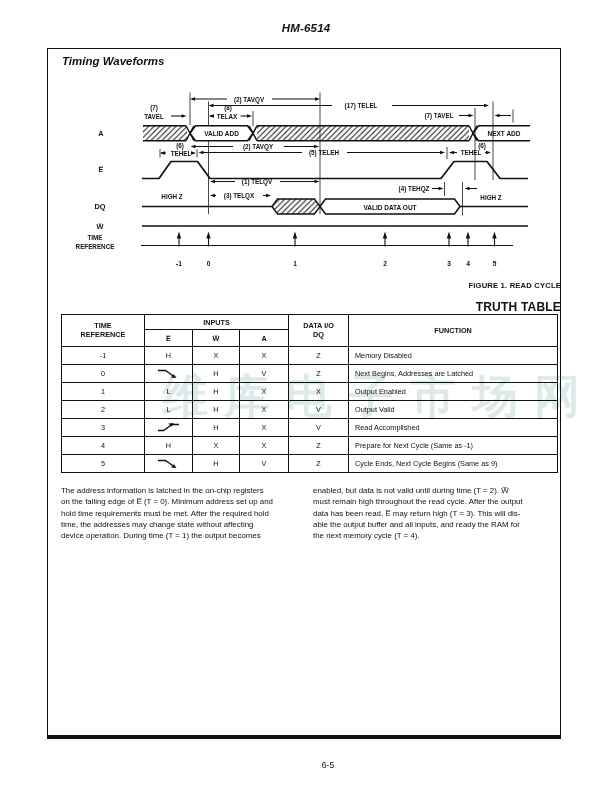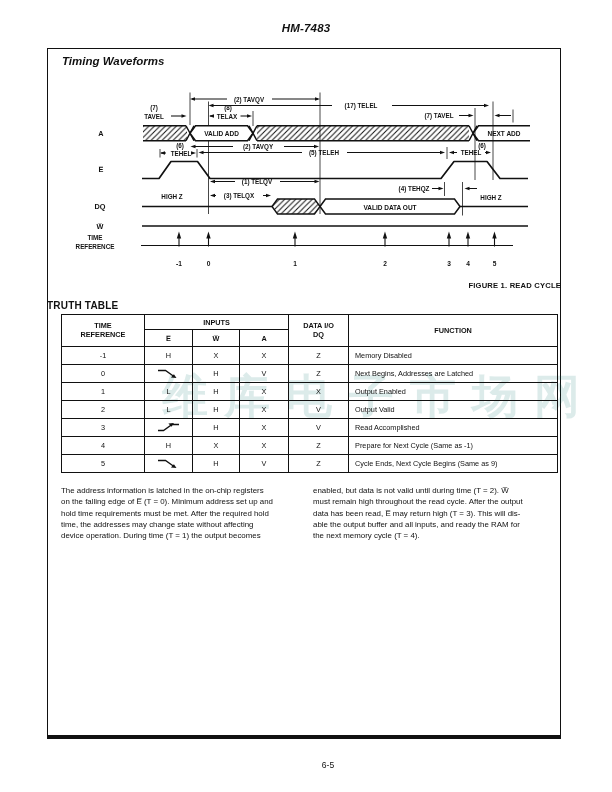--- a/index.html
+++ b/index.html
@@ -12,39 +12,39 @@
   #doc-title{left:0;right:0;top:22px;text-align:center;font-size:11.5px;font-weight:bold;font-style:italic;letter-spacing:.2px;}
   #frame{left:47px;top:48px;width:514px;height:691px;border:1.6px solid #111;border-bottom-width:4.5px;box-sizing:border-box;background:transparent;}
   #section-title{left:62px;top:55px;font-size:11.5px;font-weight:bold;font-style:italic;}
   #timing-svg{left:0;top:0;pointer-events:none;z-index:2;}
   svg text{font-family:"Liberation Sans","DejaVu Sans",sans-serif;fill:#111;}
   .t6{font-size:6.3px;font-weight:bold;}
   .t65{font-size:6.5px;font-weight:bold;}
   .sig{font-size:7.3px;font-weight:bold;}
   .num{font-size:6.6px;font-weight:bold;}
   #figure-caption{left:47px;width:514px;top:281px;text-align:right;font-size:7.6px;font-weight:bold;letter-spacing:.2px;}
-  #table-title{left:47px;width:514px;top:300px;text-align:left;font-size:10px;font-weight:bold;letter-spacing:.2px;}
+  #table-title{left:47px;width:514px;top:300px;text-align:right;font-size:12px;font-weight:bold;letter-spacing:.2px;}
   #truth-table{left:61px;top:314px;width:496px;border-collapse:collapse;table-layout:fixed;z-index:2;background:transparent;}
   #truth-table th,#truth-table td{border:1px solid #111;font-size:7.3px;padding:0 2px;text-align:center;font-weight:normal;background:transparent;}
   #truth-table th{font-weight:bold;}
   #truth-table thead tr:first-child th{height:14px;}
   #truth-table thead tr:last-child th{height:16px;}
   #truth-table tbody td{height:17px;}
   #truth-table td.fn{text-align:left;padding-left:6px;}
   .prewrap{white-space:pre-line;line-height:8.6px;}
   .bodycol{width:244px;font-size:7.9px;line-height:11.35px;white-space:pre-line;z-index:2;}
   #body-left{left:61px;top:485px;}
   #body-right{left:313px;top:485px;}
   #page-number{left:0;right:0;top:760px;text-align:center;font-size:8.5px;padding-left:44px;}
   #watermark{left:162px;top:366px;z-index:1;font-size:46px;font-weight:bold;letter-spacing:16px;color:#0f766e;opacity:.14;white-space:nowrap;}
 </style>
 </head>
 <body>
 
-<div class="abs" id="doc-title">HM-7483</div>
+<div class="abs" id="doc-title">HM-6514</div>
 
 <div class="abs" id="frame"></div>
 
 <div class="abs" id="section-title">Timing Waveforms</div>
 
 <div class="abs" id="watermark">维库电子市场网</div>
 
 <svg class="abs" id="timing-svg" width="612" height="280" viewBox="0 0 612 280">
   <defs>
     <pattern id="hatch" width="5.5" height="5.5" patternUnits="userSpaceOnUse">

